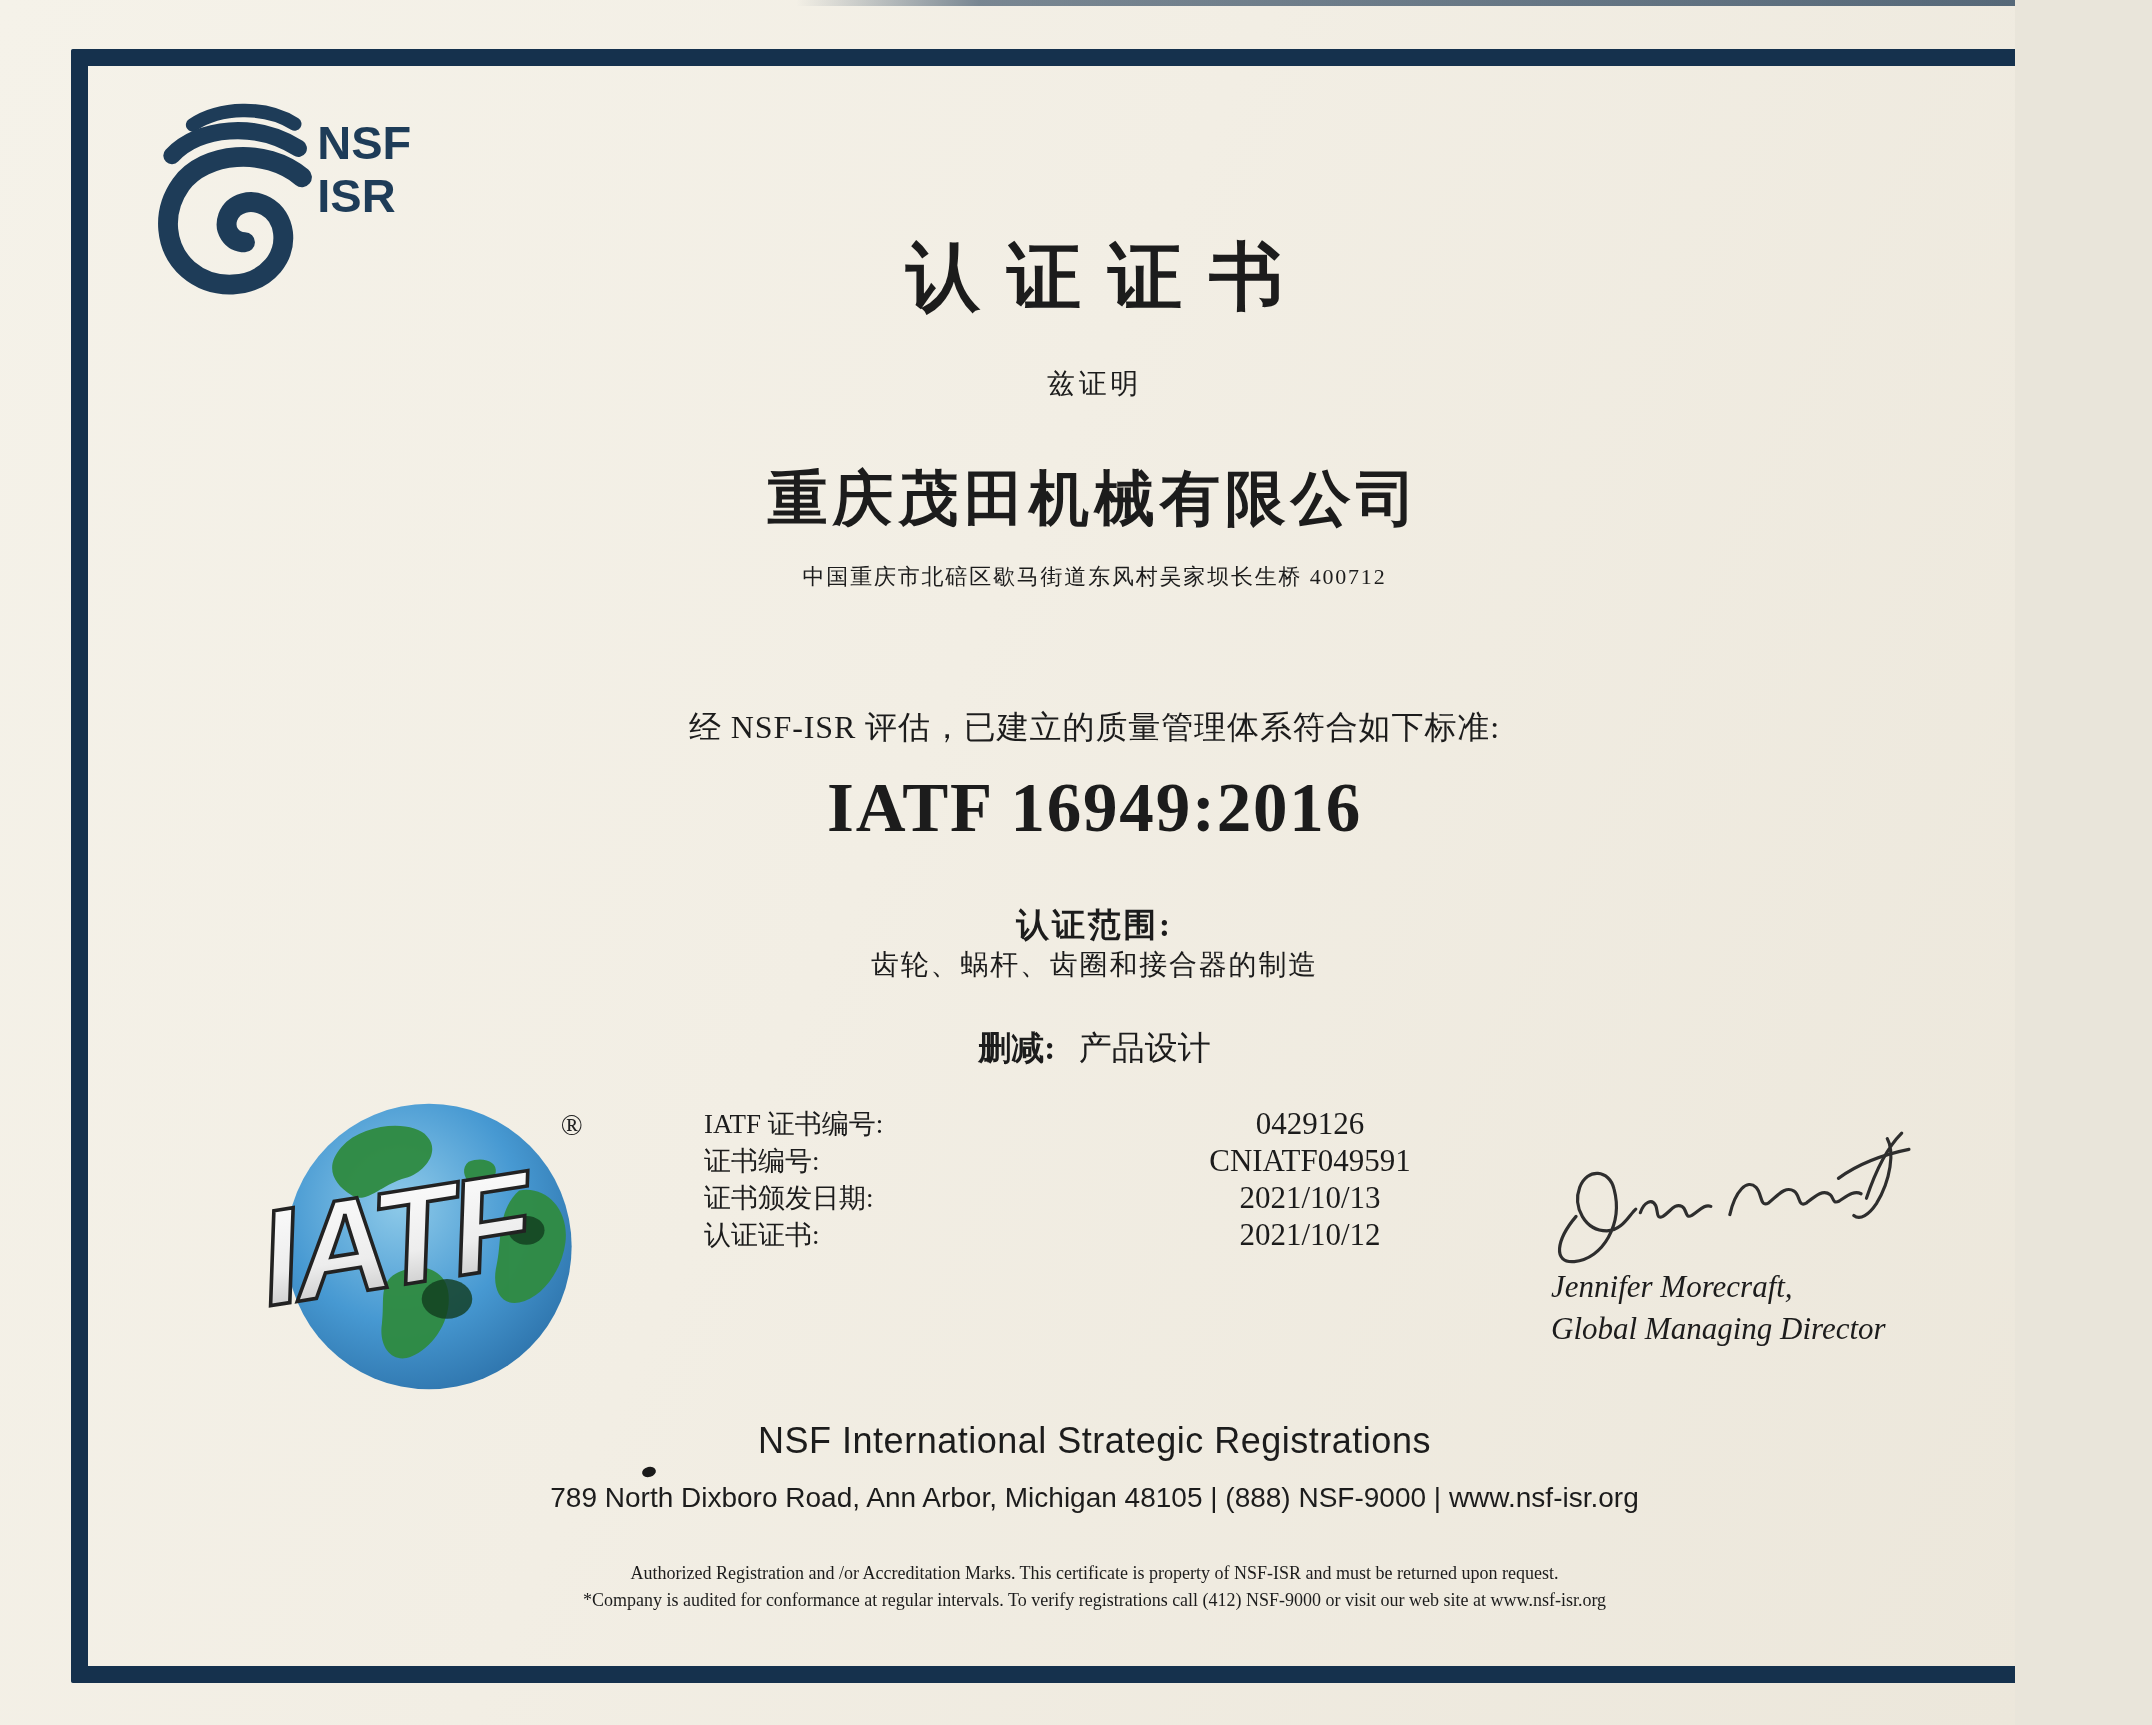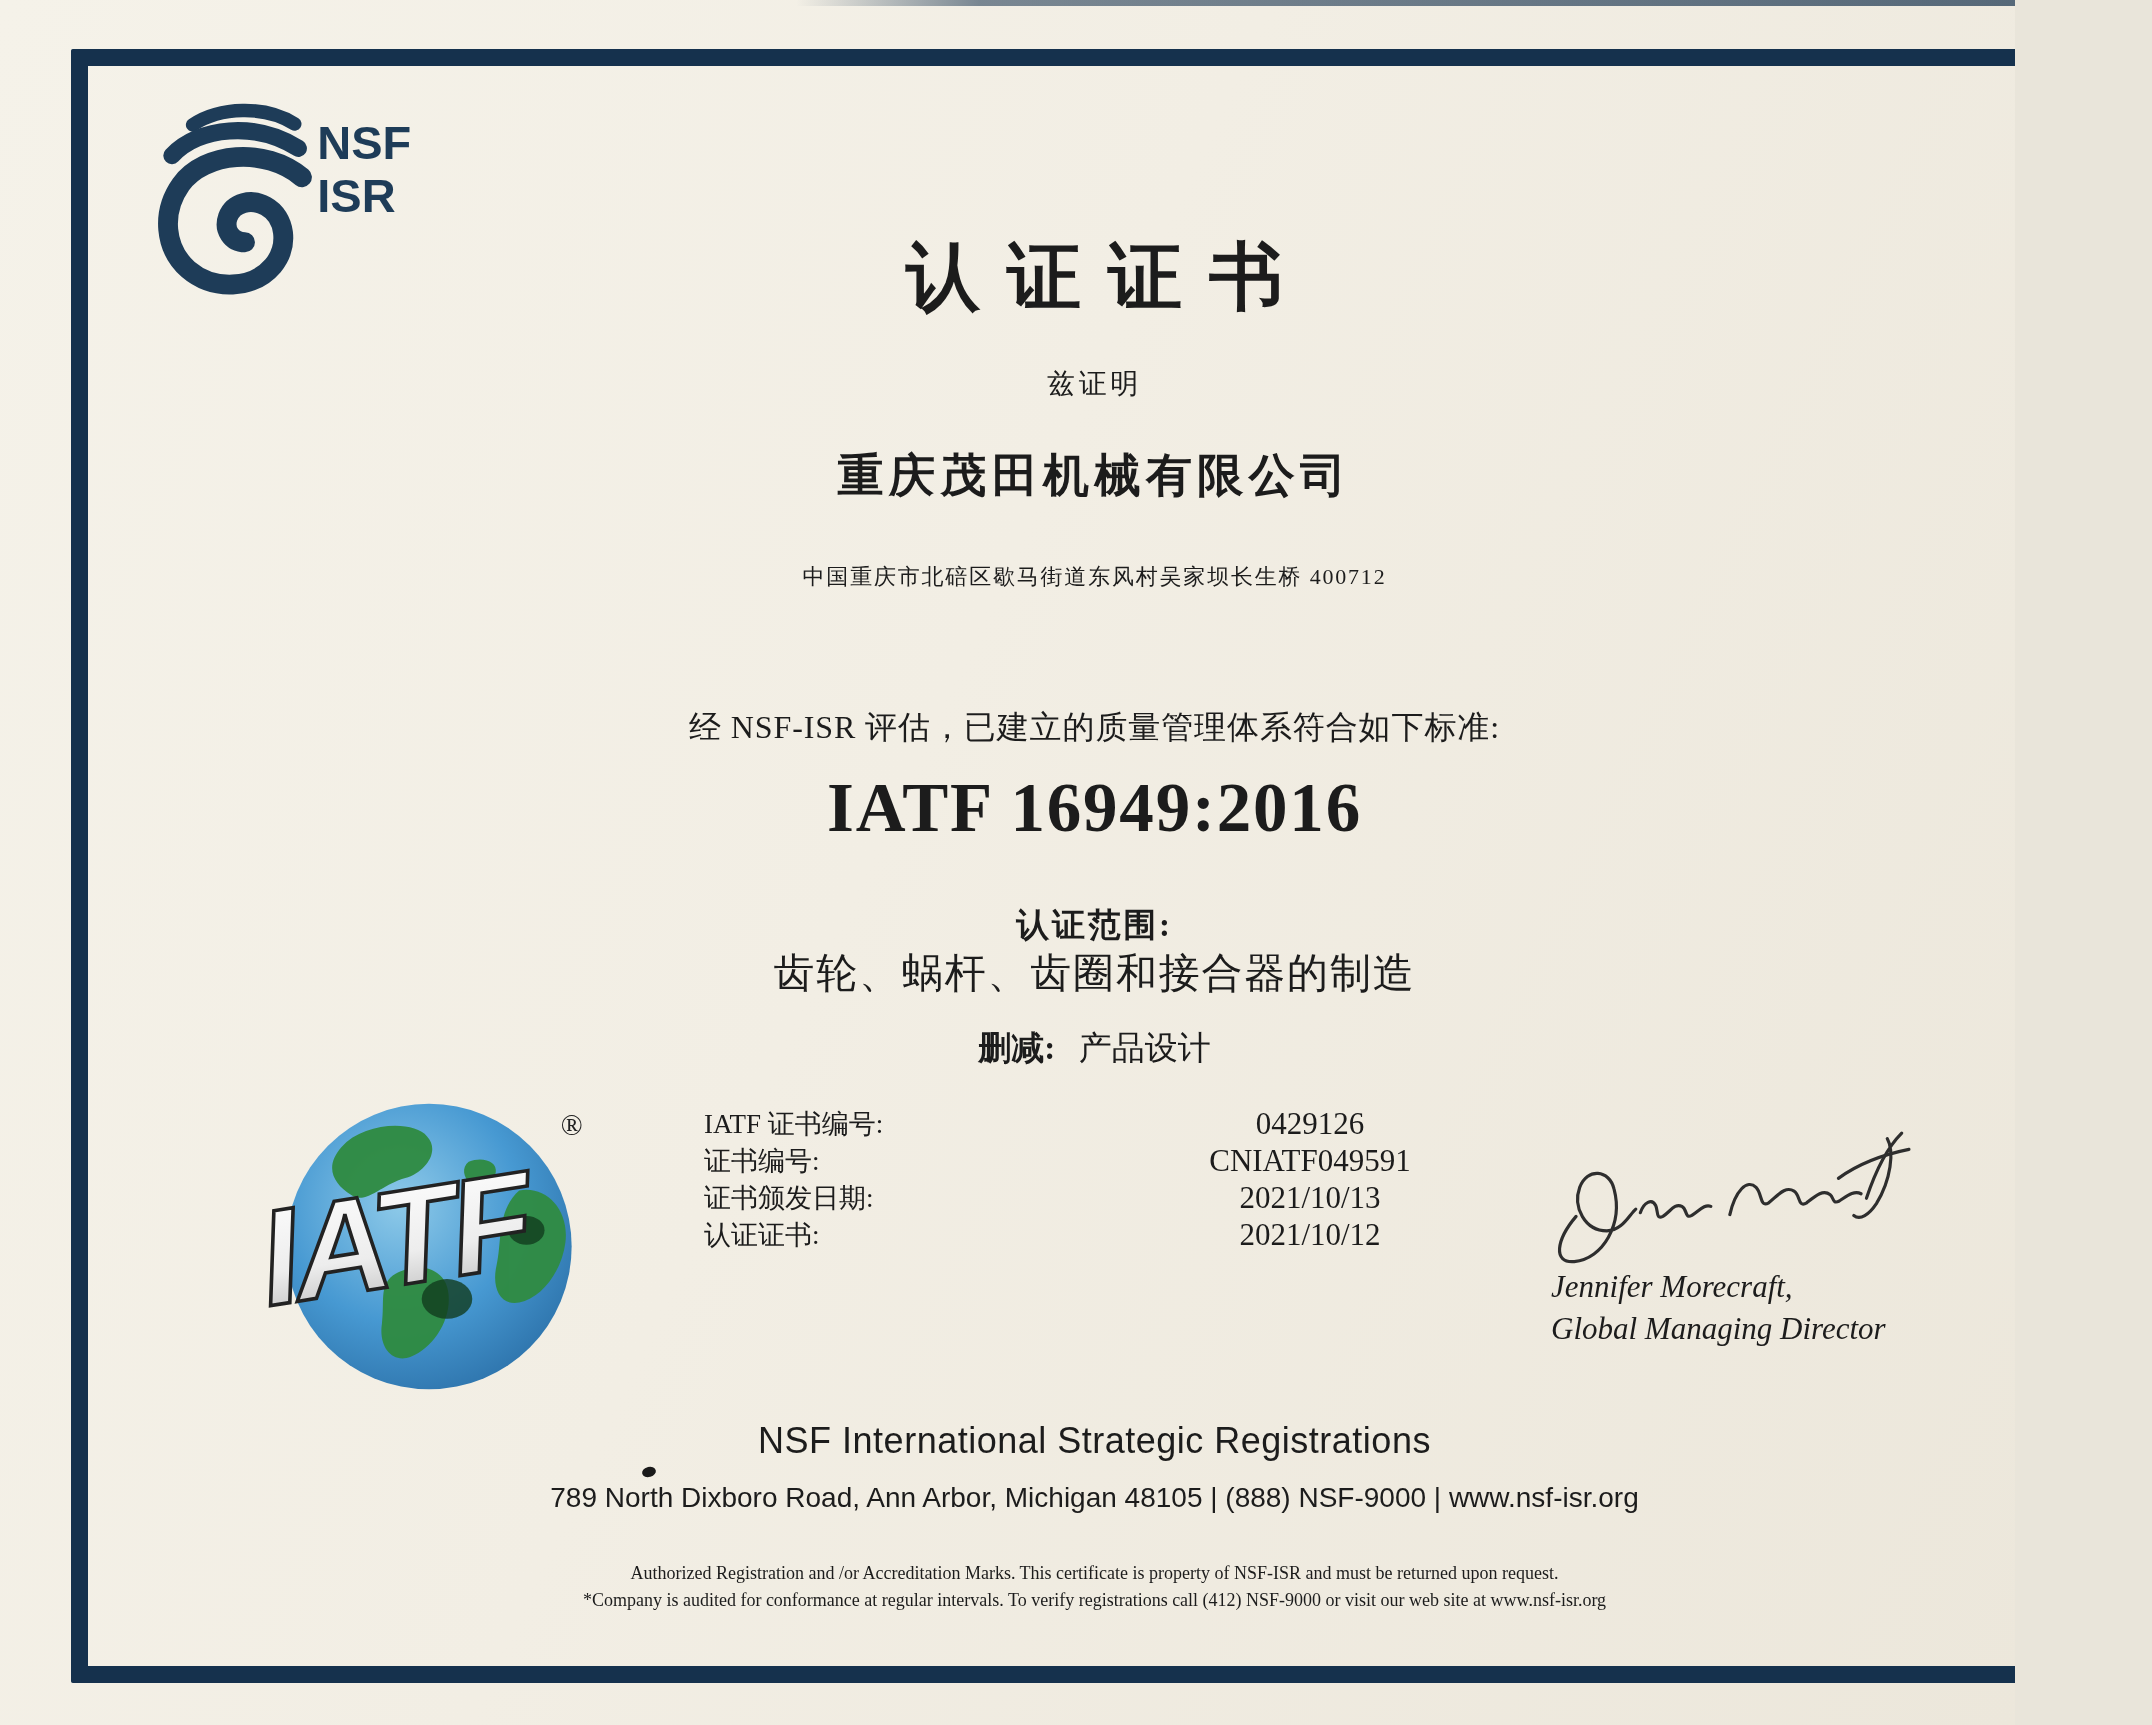--- a/index.html
+++ b/index.html
@@ -26,26 +26,26 @@
   .frame{
     position:absolute;left:71px;top:49px;width:2021px;height:1634px;
     border:17px solid var(--frame-navy);
     box-sizing:border-box;
     border-radius:1.8px;
   }
   .centered{position:absolute;left:36px;width:2117px;text-align:center;}
   .nsf-logo{position:absolute;left:152px;top:100px;width:271px;height:215px;}
   .doc-title{top:228px;font-size:74px;font-weight:600;letter-spacing:27px;text-indent:27px;}
   .certify{top:365px;font-size:28px;letter-spacing:3.6px;}
-  .company{top:445px;font-size:46px;font-weight:700;letter-spacing:5.4px;}
+  .company{top:459px;font-size:60px;font-weight:700;letter-spacing:5.4px;}
   .cn-address{top:562px;font-size:22px;letter-spacing:1.8px;}
   .assessment{top:706px;font-size:32px;letter-spacing:0.9px;}
   .standard{top:769px;font-size:69px;font-weight:700;letter-spacing:1.8px;}
   .scope-heading{top:903px;font-size:33px;font-weight:700;letter-spacing:2.7px;}
-  .scope-text{top:946px;font-size:41px;letter-spacing:1.8px;}
+  .scope-text{top:946px;font-size:28px;letter-spacing:1.8px;}
   .exclusion{top:1026px;font-size:33px;}
   .exclusion .excl-label{font-weight:700;margin-right:23.5px;}
   .iatf-logo{position:absolute;left:255px;top:1084px;width:337px;height:327px;}
   .details{position:absolute;left:704px;top:1105px;}
   .details-row{display:flex;align-items:center;height:37px;}
   .details-label{width:389px;font-size:27px;text-align:left;}
   .details-value{width:434px;font-size:31px;text-align:center;font-family:"Liberation Serif","DejaVu Serif",serif;}
   .signature-svg{position:absolute;left:1520px;top:1124px;width:398px;height:163px;}
   .signatory{position:absolute;left:1551px;top:1266px;font-size:31px;line-height:42px;text-align:left;font-style:italic;}
   .footer-org{top:1420px;font-size:36px;font-weight:400;font-family:"Liberation Sans","DejaVu Sans",sans-serif;letter-spacing:0.5px;}

